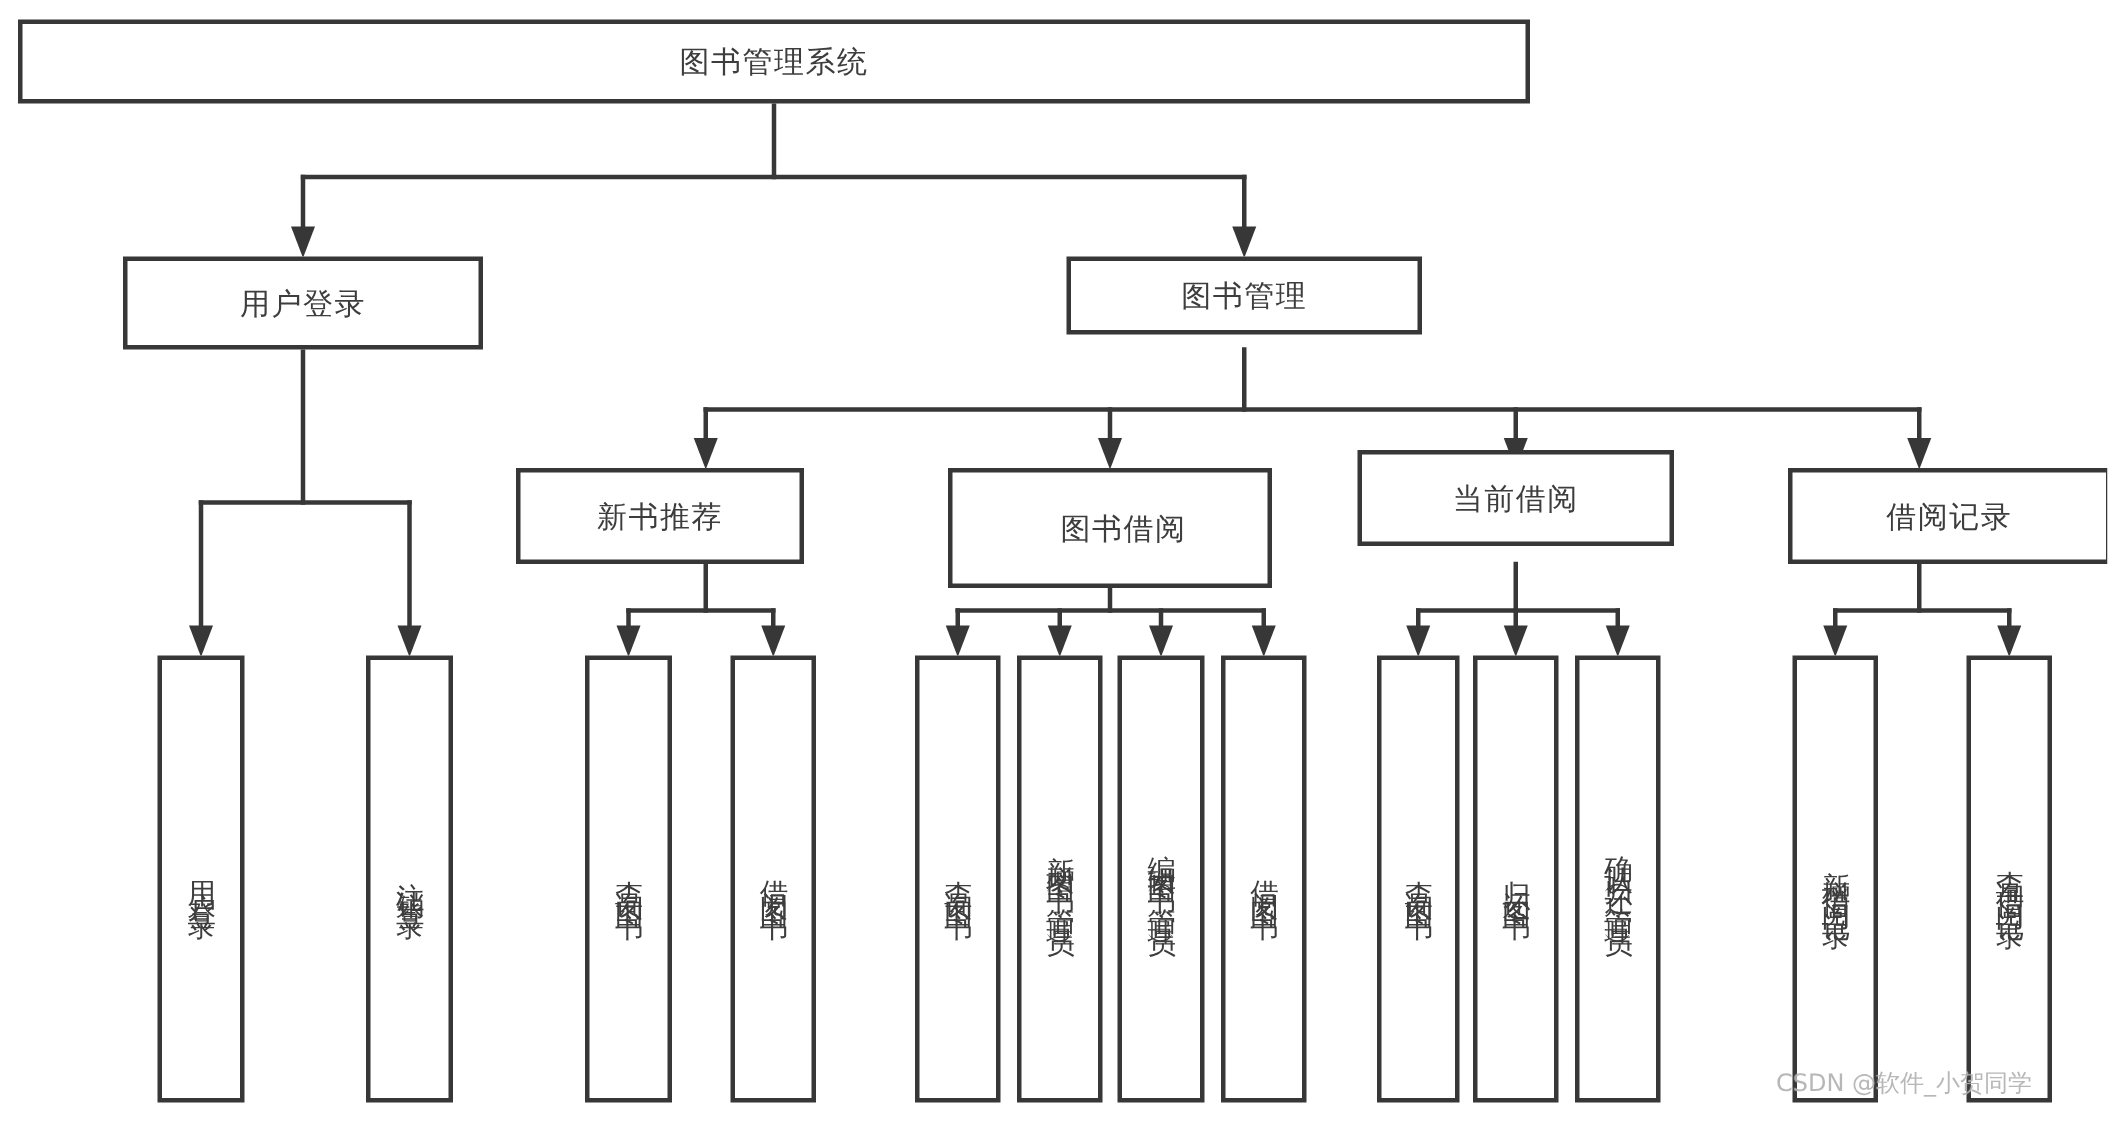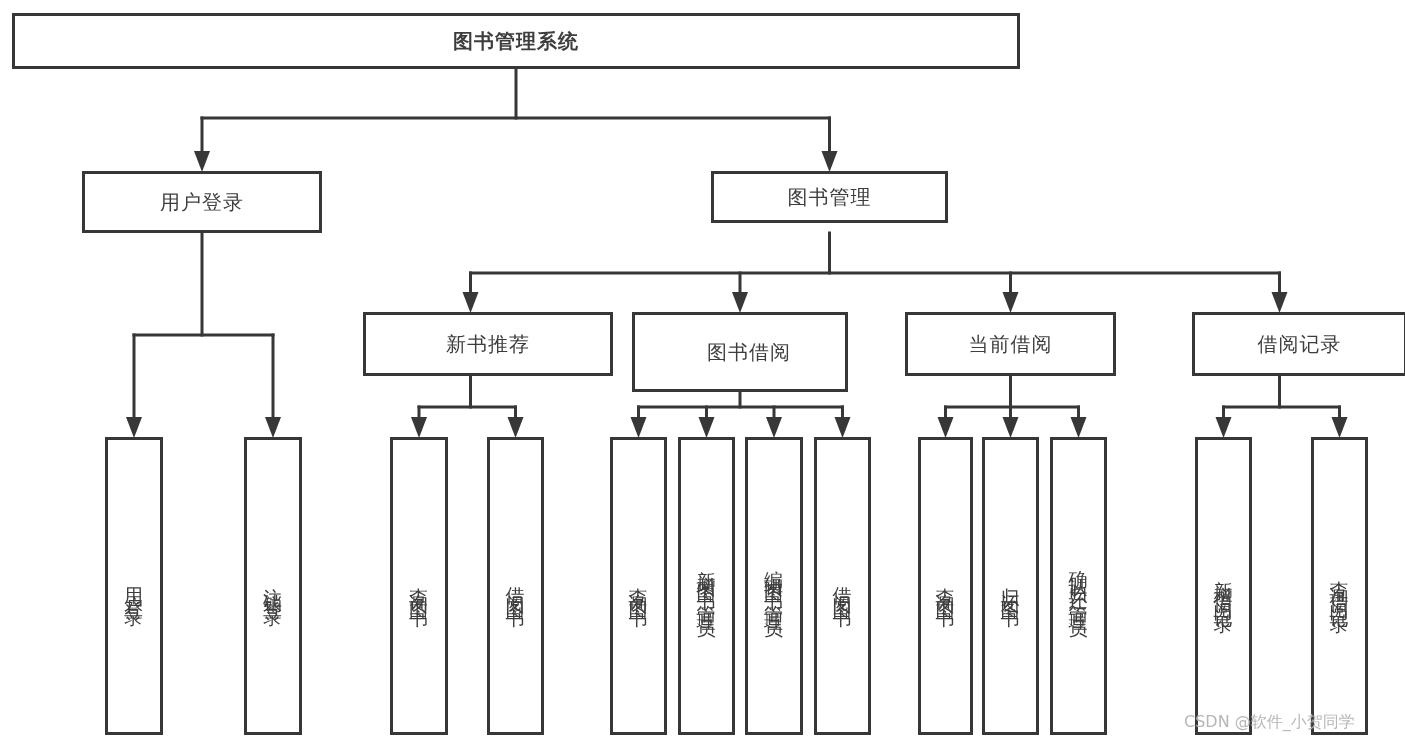--- a/index.html
+++ b/index.html
@@ -107,36 +107,36 @@
       <line x1="1078.5" y1="407" x2="1078.5" y2="421" stroke="#373737" stroke-width="3" stroke-linecap="square"></line>
       <polygon points="1070.5,417 1086.5,417 1078.5,438" fill="#373737"></polygon>
       <line x1="1279.5" y1="376" x2="1279.5" y2="407" stroke="#373737" stroke-width="3" stroke-linecap="square"></line>
       <line x1="1223.5" y1="407" x2="1339.5" y2="407" stroke="#373737" stroke-width="3" stroke-linecap="square"></line>
       <line x1="1223.5" y1="407" x2="1223.5" y2="421" stroke="#373737" stroke-width="3" stroke-linecap="square"></line>
       <polygon points="1215.5,417 1231.5,417 1223.5,438" fill="#373737"></polygon>
       <line x1="1339.5" y1="407" x2="1339.5" y2="421" stroke="#373737" stroke-width="3" stroke-linecap="square"></line>
       <polygon points="1331.5,417 1347.5,417 1339.5,438" fill="#373737"></polygon>
     </svg>
   <div id="nodes">
-      <div class="node h" style="left: 12px; top: 13px; width: 1008px; height: 56px; font-weight: bold;">
+      <div class="node h" style="left: 12px; top: 13px; width: 1008px; height: 56px;">
         <span>图书管理系统</span>
       </div>
       <div class="node h" style="left: 82px; top: 171px; width: 240px; height: 62px;">
         <span>用户登录</span>
       </div>
       <div class="node h" style="left: 711px; top: 171px; width: 237px; height: 52px;">
         <span>图书管理</span>
       </div>
-      <div class="node h" style="left: 363px; top: 312px; width: 250px; height: 64px;">
+      <div class="node h" style="left: 344px; top: 312px; width: 192px; height: 64px;">
         <span>新书推荐</span>
       </div>
       <div class="node h" style="left: 632px; top: 312px; width: 216px; height: 80px; padding-left: 18px;">
         <span>图书借阅</span>
       </div>
-      <div class="node h" style="left: 905px; top: 312px; width: 211px; height: 64px;">
+      <div class="node h" style="left: 905px; top: 300px; width: 211px; height: 64px;">
         <span>当前借阅</span>
       </div>
       <div class="node h" style="left: 1172px; top: 312px; width: 215px; height: 64px; margin-left: 20px;">
         <span>借阅记录</span>
       </div>
       <div class="node v" style="left: 105px; top: 437px; width: 58px; height: 298px;">
         <span>用户登录</span>
       </div>
       <div class="node v" style="left: 244px; top: 437px; width: 58px; height: 298px;">
         <span>注销登录</span>

